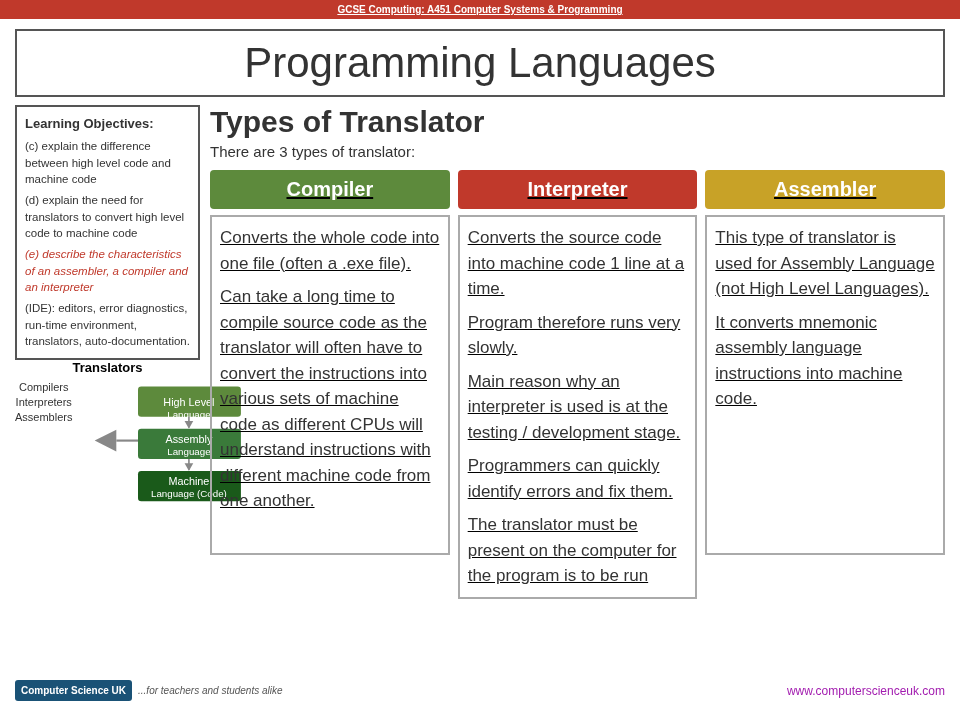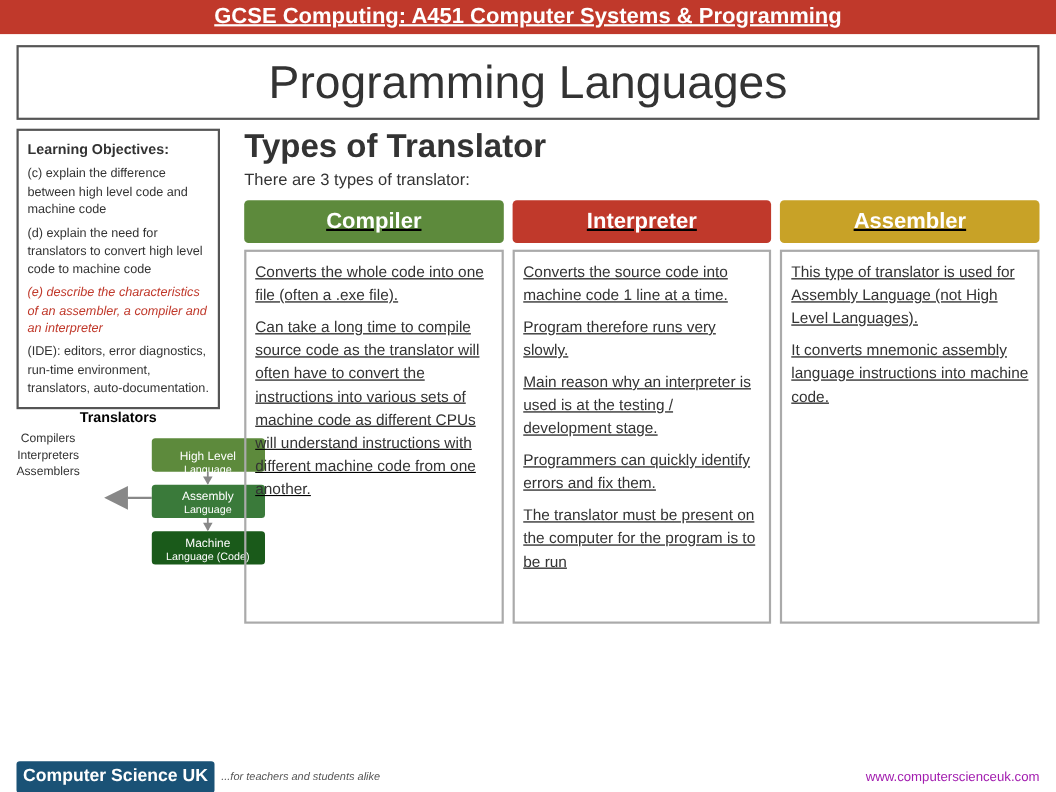--- a/index.html
+++ b/index.html
@@ -10,42 +10,42 @@
       background: #fff;
       overflow: hidden;
     }
 
     
     .header-bar {
       background: #c0392b;
       color: #fff;
       text-align: center;
       padding: 4px 16px;
-      font-size: 20px;
+      font-size: 10px;
       font-weight: bold;
       text-decoration: underline;
     }
 
     .title-box {
       border: 2px solid #555;
       margin: 10px 15px 8px 15px;
       padding: 8px 10px;
       text-align: center;
     }
     .title-box h1 {
       font-size: 42px;
       font-weight: normal;
       color: #333;
     }
 
     
     .main-layout {
       display: flex;
       margin: 0 15px;
-      gap: 22px;
+      gap: 10px;
       height: 565px;
     }
 
     
     .left-panel {
       width: 185px;
       flex-shrink: 0;
     }
 
     .objectives-box {
@@ -119,21 +119,21 @@
       border-radius: 4px;
       margin-bottom: 6px;
     }
     .col-header.compiler { background: #5d8a3c; }
     .col-header.interpreter { background: #c0392b; }
     .col-header.assembler { background: #c8a227; }
 
     .col-body {
       border: 2px solid #aaa;
       padding: 8px;
-      font-size: 14px;
+      font-size: 17px;
       color: #333;
       line-height: 1.5;
       min-height: 340px;
     }
     .col-body p {
       margin-bottom: 8px;
     }
     .col-body p:last-child {
       margin-bottom: 0;
     }
@@ -147,21 +147,21 @@
       margin-top: 4px;
     }
     .footer-logo {
       display: flex;
       align-items: center;
       gap: 6px;
     }
     .footer-logo-box {
       background: #1a5276;
       color: #fff;
-      font-size: 16px;
+      font-size: 10px;
       font-weight: bold;
       padding: 4px 6px;
       border-radius: 3px;
       line-height: 1.3;
     }
     .footer-logo-text {
       font-size: 10px;
       color: #555;
       font-style: italic;
     }

